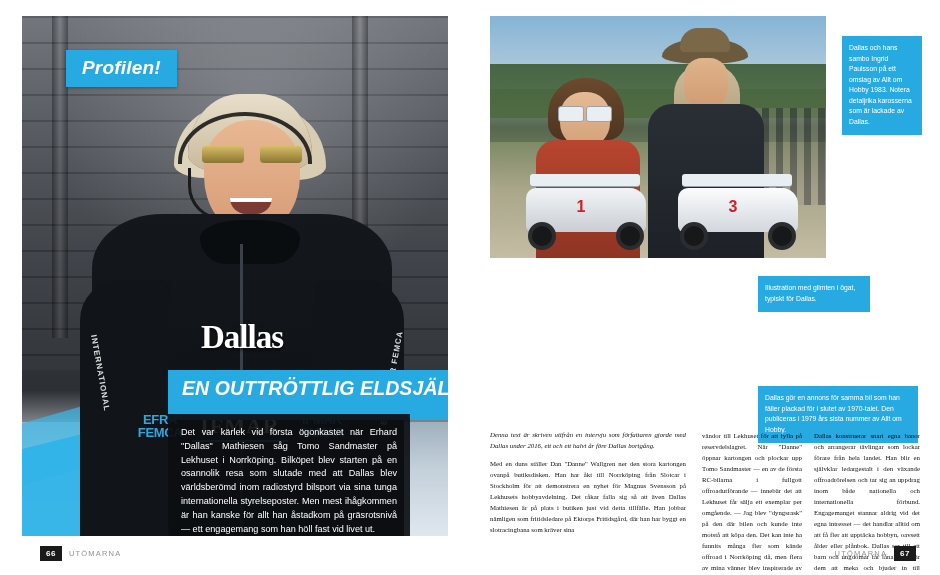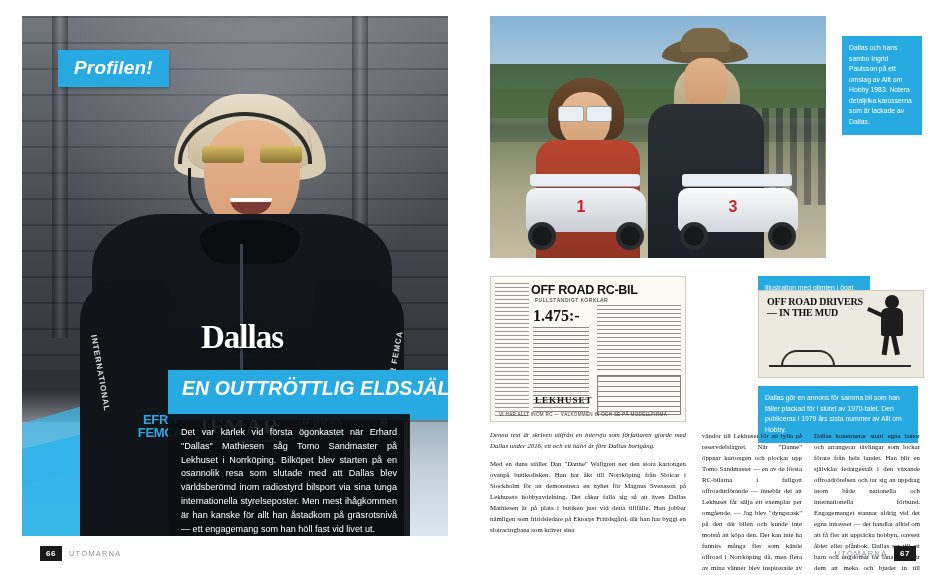--- a/index.html
+++ b/index.html
@@ -128,21 +128,21 @@
     background:#0d1013; color:#fff; font-size:22px; font-weight:bold;
     font-family:"Liberation Serif", serif; padding:1px 8px; letter-spacing:1px;
     border-top:2px solid #2fa7e0; border-bottom:2px solid #2fa7e0;
   }
   .shirt-fed {
     position:absolute; left: 60px; top: 304px; width: 180px; text-align:center;
     color:#cfd6dd; font-size: 4.5px; letter-spacing:.3px;
   }
 
   .profil-badge {
-    position:absolute; left: 36px; top: 34px; background: #27a9e1;
+    position:absolute; left: 44px; top: 34px; background: #27a9e1;
     color:#fff; font-style:italic; font-weight:bold; font-size:19px;
     padding: 7px 16px 8px; letter-spacing:.2px;
     font-family:"Liberation Sans", sans-serif;
     box-shadow: 0 1px 3px rgba(0,0,0,.3);
   }
   .headline-bar {
     position:absolute; left: 146px; top: 354px; background:#27a9e1;
     padding: 7px 14px 20px 14px;
   }
   .headline-bar span {
@@ -389,46 +389,23 @@
         <div class="wing"></div>
         <div class="body"></div>
         <div class="wheel l"></div>
         <div class="wheel r"></div>
         <div class="num">3</div>
       </div>
     </div>
 
     <div class="cap-blue cap-top">Dallas och hans sambo Ingrid Paulsson på ett omslag av Allt om Hobby 1983. Notera detaljrika karosserna som är lackade av Dallas.</div>
 
-    <div class="ad-clip">
-      <div class="ad-col-l"></div>
-      <div class="ad-title">OFF ROAD RC-BIL</div>
-      <div class="ad-sub">FULLSTÄNDIGT KÖRKLAR</div>
-      <div class="ad-price">1.475:-</div>
-      <div class="ad-lines"></div>
-      <div class="ad-lines2"></div>
-      <div class="ad-box"></div>
-      <div class="ad-shop">LEKHUSET</div>
-      <div class="ad-foot">VI HAR ALLT INOM RC — VÄLKOMMEN IN OCH SE PÅ MODELLFIRMA</div>
-    </div>
 
     <div class="cap-blue cap-mid">Illustration med glimten i ögat, typiskt för Dallas.</div>
 
-    <div class="ad-clip2">
-      <div class="ad2-title">OFF ROAD DRIVERS — IN THE MUD</div>
-      <div class="ad2-figure">
-        <div class="head"></div>
-        <div class="body"></div>
-        <div class="arm"></div>
-        <div class="leg1"></div>
-        <div class="leg2"></div>
-      </div>
-      <div class="ad2-ground"></div>
-      <div class="ad2-hill"></div>
-    </div>
 
     <div class="cap-blue cap-bottom">Dallas gör en annons för samma bil som han fäller plackad för i slutet av 1970-talet. Den publiceras i 1979 års sista nummer av Allt om Hobby.</div>
 
     <div class="intro-ital">Denna text är skriven utifrån en intervju som författaren gjorde med Dallas under 2016, ett och ett halvt år före Dallas bortgång.</div>
     <div class="col col1">Med en duns ställer Dan "Danne" Wallgren ner den stora kartongen ovanpå butiksdisken. Han har åkt till Norrköping från Slotcar i Stockholm för att demonstrera en nyhet för Magnus Svensson på Lekhusets hobbyavdelning. Det råkar falla sig så att även Dallas Mathiesen är på plats i butiken just vid detta tillfälle. Han jobbar nämligen som fritidsledare på Ektorps Fritidsgård, där han har byggt en slotracingbana som kräver sina</div>
     <div class="col col2">vändor till Lekhuset för att fylla på reservdelslagret. När "Danne" öppnar kartongen och plockar upp Tomo Sandmaster — en av de första RC-bilarna i fullgott offroadutförande — innebär det att Lekhuset får sälja ett exemplar per omgående.
 
 — Jag blev "dyngsrask" på den där bilen och kunde inte motstå att köpa den. Det kan inte ha funnits många fler som kände offroad i Norrköping då, men flera av mina vänner blev inspirerade av Sandmastern och köpte radiostyrda offroadbilar de också, berättar Dallas.</div>
     <div class="col col3">Dallas konstruerar snart egna banor och arrangerar tävlingar som lockar förare från hela landet. Han blir en självklar ledargestalt i den växande offroadrörelsen och tar sig an uppdrag inom både nationella och internationella förbund.
 

